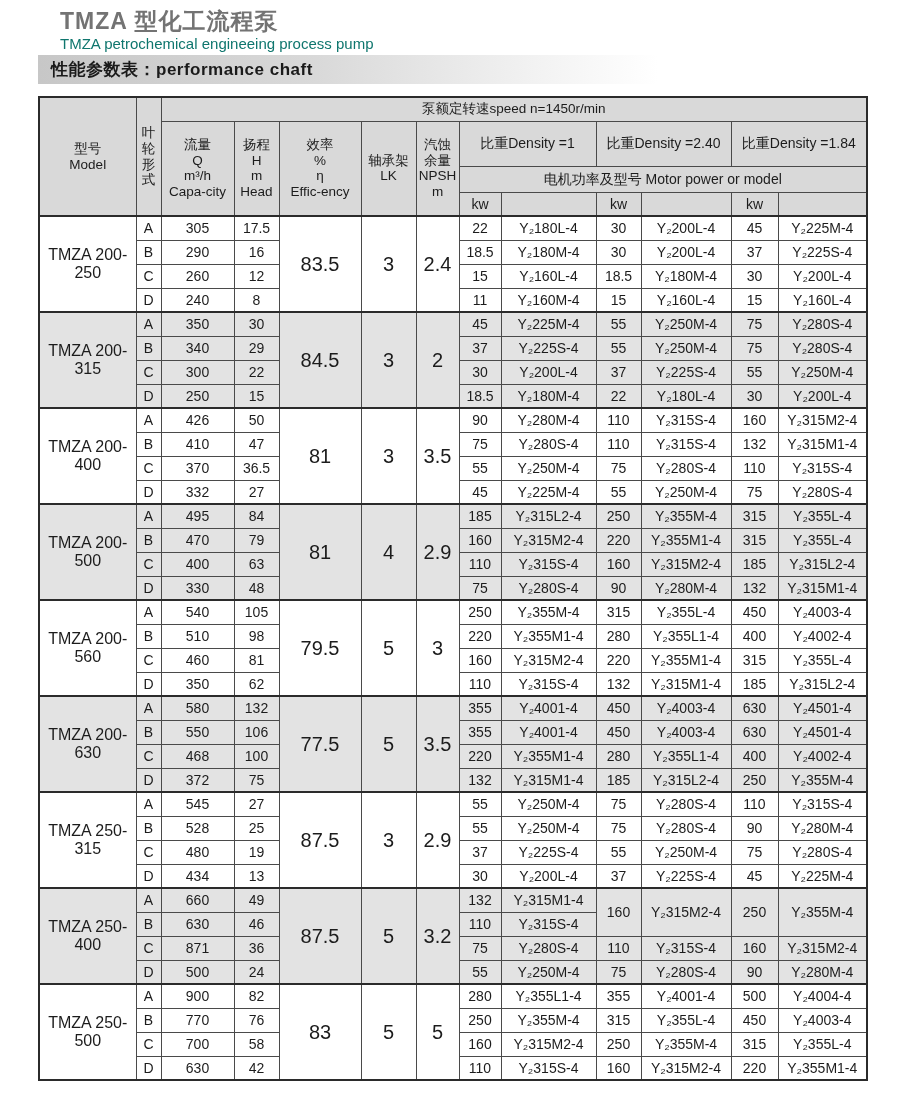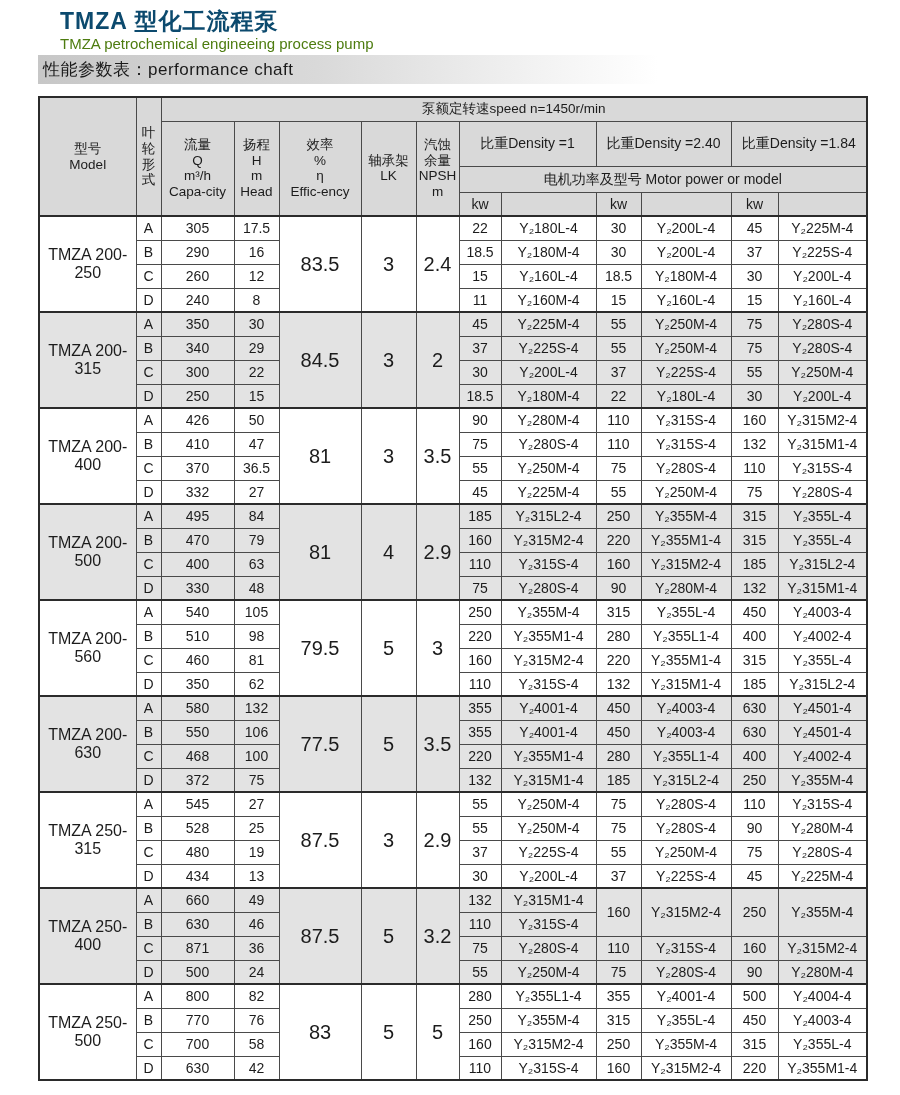--- a/index.html
+++ b/index.html
@@ -3,32 +3,32 @@
 <meta charset="utf-8">
 <style>
   html,body{margin:0;padding:0;}
   body{
     width:900px;height:1095px;position:relative;background:#ffffff;
     font-family:"Liberation Sans","DejaVu Sans",sans-serif;
     color:#1c1c1c;-webkit-font-smoothing:antialiased;
   }
   .page-title{
     position:absolute;left:60px;top:6px;font-size:23px;font-weight:bold;
-    letter-spacing:1px;color:#0c4a6e;
+    letter-spacing:1px;color:#737373;
   }
   .page-subtitle{
-    position:absolute;left:60px;top:35px;font-size:15px;color:#4d7c0f;
+    position:absolute;left:60px;top:35px;font-size:15px;color:#0f766e;
   }
   .section-bar{
     position:absolute;left:38px;top:55px;width:620px;height:29px;
     background:linear-gradient(to right,#c7c7c7 0%,#d9d9d9 45%,#f2f2f2 80%,#ffffff 100%);
     display:flex;align-items:center;
   }
   .section-bar span{
-    font-size:17px;font-weight:normal;color:#1a1a1a;padding-left:5px;letter-spacing:.5px;
+    font-size:17px;font-weight:bold;color:#1a1a1a;padding-left:13px;letter-spacing:.5px;
   }
   table.spec{
     position:absolute;left:38px;top:96px;width:828px;
     border-collapse:collapse;table-layout:fixed;
     border:2px solid #2b2b2b;
     font-size:14px;color:#1c1c1c;
   }
   table.spec th,table.spec td{
     border:1px solid #4a4a4a;padding:0;text-align:center;vertical-align:middle;
     font-weight:normal;overflow:hidden;line-height:1.15;
@@ -512,21 +512,21 @@
         <td>75</td>
         <td>Y₂280S-4</td>
         <td>90</td>
         <td>Y₂280M-4</td>
       </tr>
     </tbody>
     <tbody class="block">
       <tr>
         <td rowspan="4" class="model-cell">TMZA 250-500</td>
         <td>A</td>
-        <td>800</td>
+        <td>900</td>
         <td>82</td>
         <td rowspan="4" class="big-val">83</td>
         <td rowspan="4" class="big-val">5</td>
         <td rowspan="4" class="big-val">5</td>
         <td>280</td>
         <td>Y₂355L1-4</td>
         <td>355</td>
         <td>Y₂4001-4</td>
         <td>500</td>
         <td>Y₂4004-4</td>

